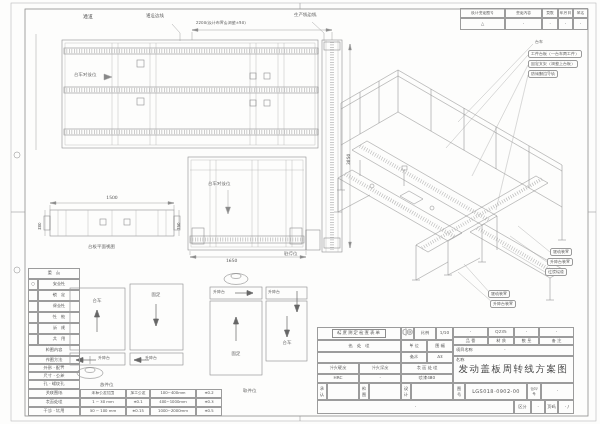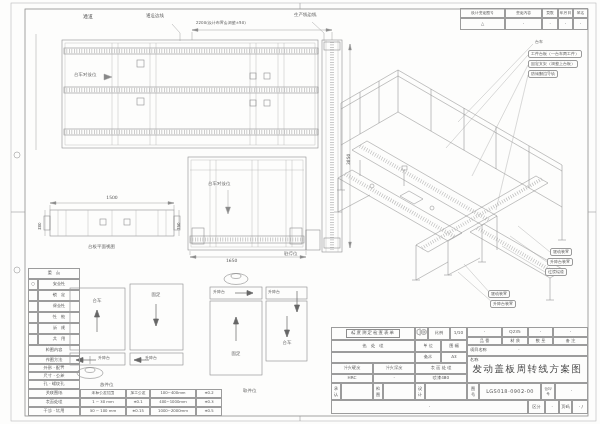--- a/index.html
+++ b/index.html
@@ -345,21 +345,21 @@
     <div class="cell" style="left:80px;top:398px;width:46px;height:9px;font-size:3.8px;">1 ~ 30 mm</div>
     <div class="cell" style="left:126px;top:398px;width:24px;height:9px;font-size:3.8px;">±0.1</div>
     <div class="cell" style="left:150px;top:398px;width:46px;height:9px;font-size:3.8px;">400~1000mm</div>
     <div class="cell" style="left:196px;top:398px;width:26px;height:9px;font-size:3.8px;">±0.3</div>
     <div class="cell" style="left:80px;top:407px;width:46px;height:9px;font-size:3.8px;">30 ~ 100 mm</div>
     <div class="cell" style="left:126px;top:407px;width:24px;height:9px;font-size:3.8px;">±0.15</div>
     <div class="cell" style="left:150px;top:407px;width:46px;height:9px;font-size:3.8px;">1000~2000mm</div>
     <div class="cell" style="left:196px;top:407px;width:26px;height:9px;font-size:3.8px;">±0.5</div>
   </div>
 
-  <div style="position:absolute;left:331px;top:327px;width:257px;height:87px;">
+  <div style="position:absolute;left:317px;top:327px;width:257px;height:87px;">
     <div class="cell" style="left:0;top:0;width:84px;height:13px;">
       <span class="badge">精度测定检查表单</span>
     </div>
     <div class="cell" style="left:84px;top:0;width:13px;height:13px;">
       <svg width="11" height="8" viewBox="0 0 11 8">
         <g stroke="#777" fill="none" stroke-width="0.6">
           <path d="M1,2.2 L4.2,0.8 L4.2,7.2 L1,5.8 Z"></path>
           <circle cx="7.8" cy="4" r="2.6"></circle>
             <circle cx="7.8" cy="4" r="1.1"></circle>
         </g>

